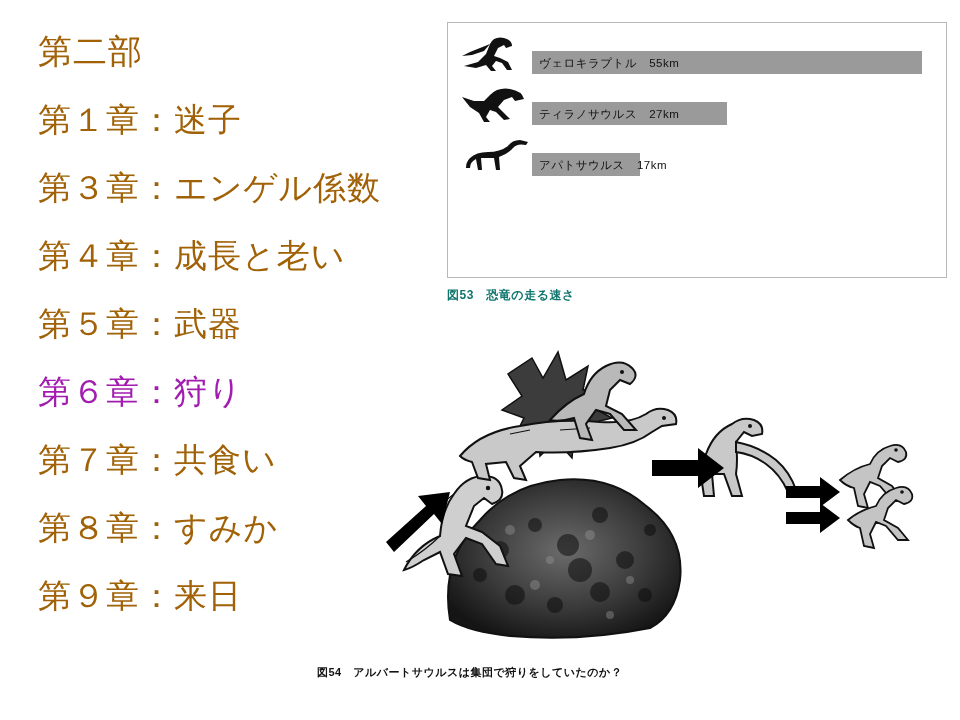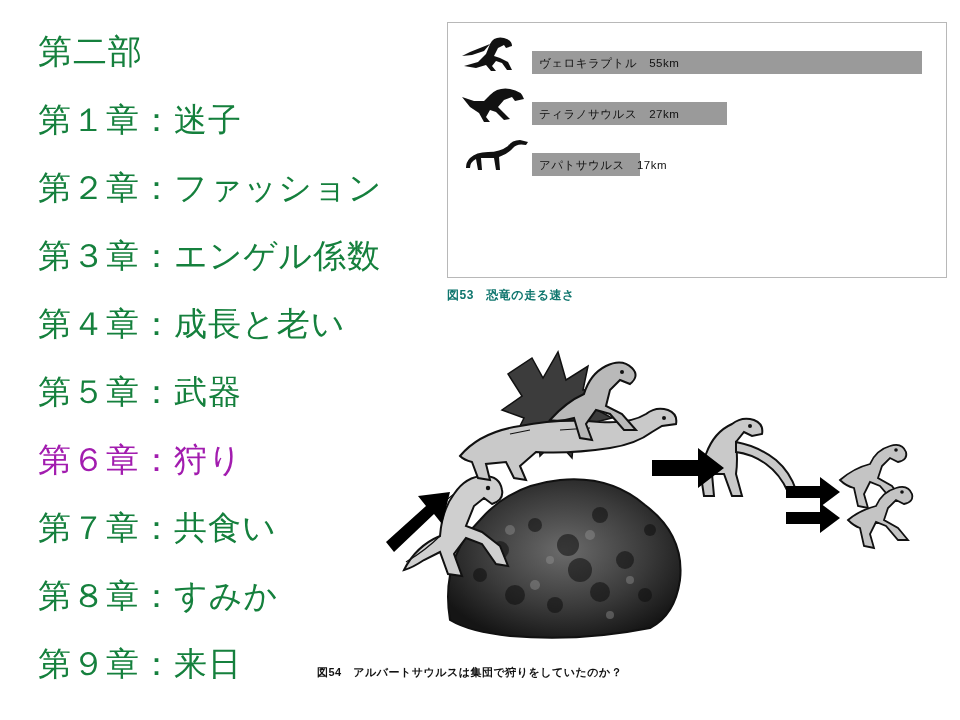--- a/index.html
+++ b/index.html
@@ -18,21 +18,21 @@
   
   #toc {
     position: absolute;
     left: 38px;
     top: 18px;
     width: 400px;
   }
   .toc-item {
     font-size: 33px;
     line-height: 1.0;
-    color: #15803d;
+    color: #a16207;
     letter-spacing: 1px;
     height: 68px;
     display: flex;
     align-items: center;
     white-space: nowrap;
   }
   .toc-item.highlight {
     color: #a21caf;
   }
   .toc-item.title {
@@ -113,21 +113,20 @@
     letter-spacing: 0.5px;
     margin-left: 7px;
   }
 </style>
 </head>
 <body>
 
 <div id="toc">
   <div class="toc-item title">第二部</div>
   <div class="toc-item">第１章：迷子</div>
-  <div class="toc-item">第２章：ファッション</div>
   <div class="toc-item">第３章：エンゲル係数</div>
   <div class="toc-item">第４章：成長と老い</div>
   <div class="toc-item">第５章：武器</div>
   <div class="toc-item highlight">第６章：狩り</div>
   <div class="toc-item">第７章：共食い</div>
   <div class="toc-item">第８章：すみか</div>
   <div class="toc-item">第９章：来日</div>
 </div>
 
 <div id="chart-panel">

